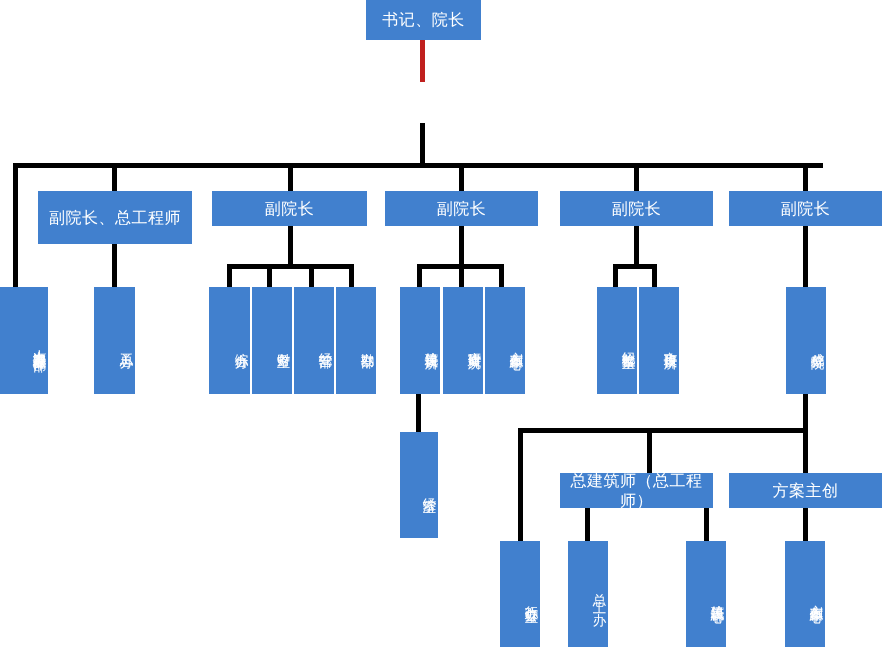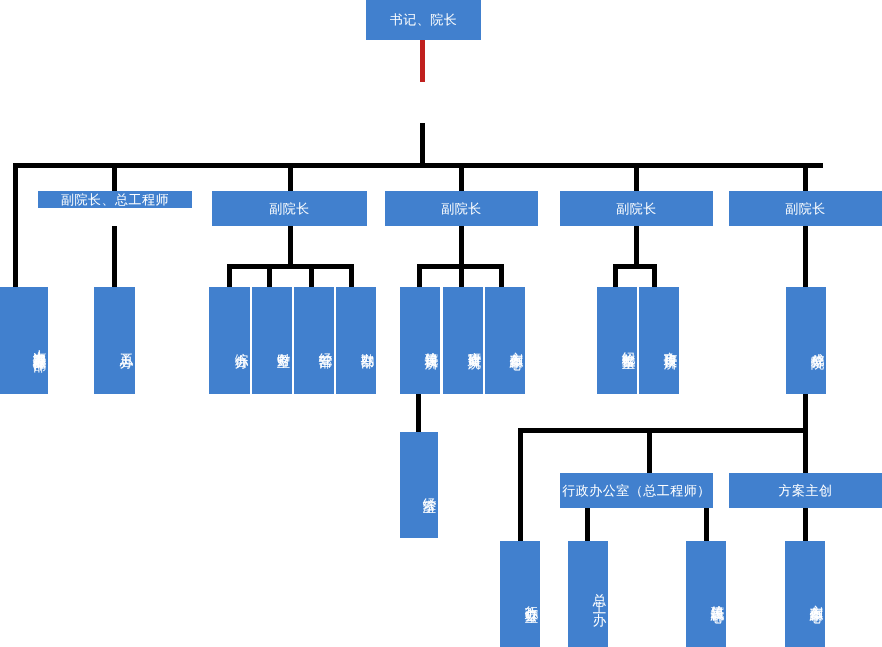--- a/index.html
+++ b/index.html
@@ -21,21 +21,21 @@
     color: #ffffff;
     box-sizing: border-box;
     display: flex;
     align-items: center;
     justify-content: center;
     text-align: center;
     line-height: 1.22;
     letter-spacing: 0.5px;
   }
   .node.h {
-    font-size: 13px;
+    font-size: 16px;
   }
   
   .node.v {
     writing-mode: vertical-rl;
     text-orientation: upright;
     font-size: 13.5px;
     letter-spacing: 1px;
     padding-top: 6px;
     align-items: flex-start;
     justify-content: center;
@@ -116,21 +116,21 @@
   <div class="line" style="left:803px; top:428px; width:5px; height:45px;"></div>
 
   <div class="line" style="left:585px; top:508px; width:5px; height:33px;"></div>
   <div class="line" style="left:704px; top:508px; width:5px; height:33px;"></div>
 
   <div class="line" style="left:803px; top:508px; width:5px; height:33px;"></div>
 
   <div class="node h" style="left:366px; top:0px; width:115px; height:40px;">书记、院长</div>
 
 
-  <div class="node h" style="left:38px; top:191px; width:154px; height:17px;">副院长、总工程师</div>
+  <div class="node h" style="left:38px; top:191px; width:154px; height:53px;">副院长、总工程师</div>
 
   <div class="node h" style="left:212px; top:191px; width:155px; height:35px;">副院长</div>
 
   <div class="node h" style="left:385px; top:191px; width:153px; height:35px;">副院长</div>
 
   <div class="node h" style="left:560px; top:191px; width:153px; height:35px;">副院长</div>
 
   <div class="node h" style="left:729px; top:191px; width:153px; height:35px;">副院长</div>
 
   <div class="node vpair" style="left:0px; top:287px; width:48px; height:107px;">
@@ -155,21 +155,21 @@
   <div class="node v" style="left:485px; top:287px; width:40px; height:107px;">方案创作中心</div>
 
   <div class="node v" style="left:597px; top:287px; width:40px; height:107px;">纪检监察室</div>
 
   <div class="node v" style="left:639px; top:287px; width:40px; height:107px;">市政设计所</div>
 
   <div class="node v" style="left:786px; top:287px; width:40px; height:107px;">成都分院</div>
 
   <div class="node v" style="left:400px; top:432px; width:38px; height:106px;">经济室</div>
 
-  <div class="node h" style="left:560px; top:473px; width:153px; height:35px;">行政办公室（总工程师）</div>
+  <div class="node h" style="left:560px; top:473px; width:153px; height:35px;">总建筑师（总工程师）</div>
 
   <div class="node h" style="left:729px; top:473px; width:153px; height:35px;">方案主创</div>
 
   <div class="node v" style="left:500px; top:541px; width:40px; height:106px;">行政办公室</div>
 
   <div class="node v wide-sp" style="left:568px; top:541px; width:40px; height:106px;">总工办</div>
 
   <div class="node v" style="left:686px; top:541px; width:40px; height:106px;">建筑设计中心</div>
 
   <div class="node v" style="left:785px; top:541px; width:40px; height:106px;">方案创作中心</div>

